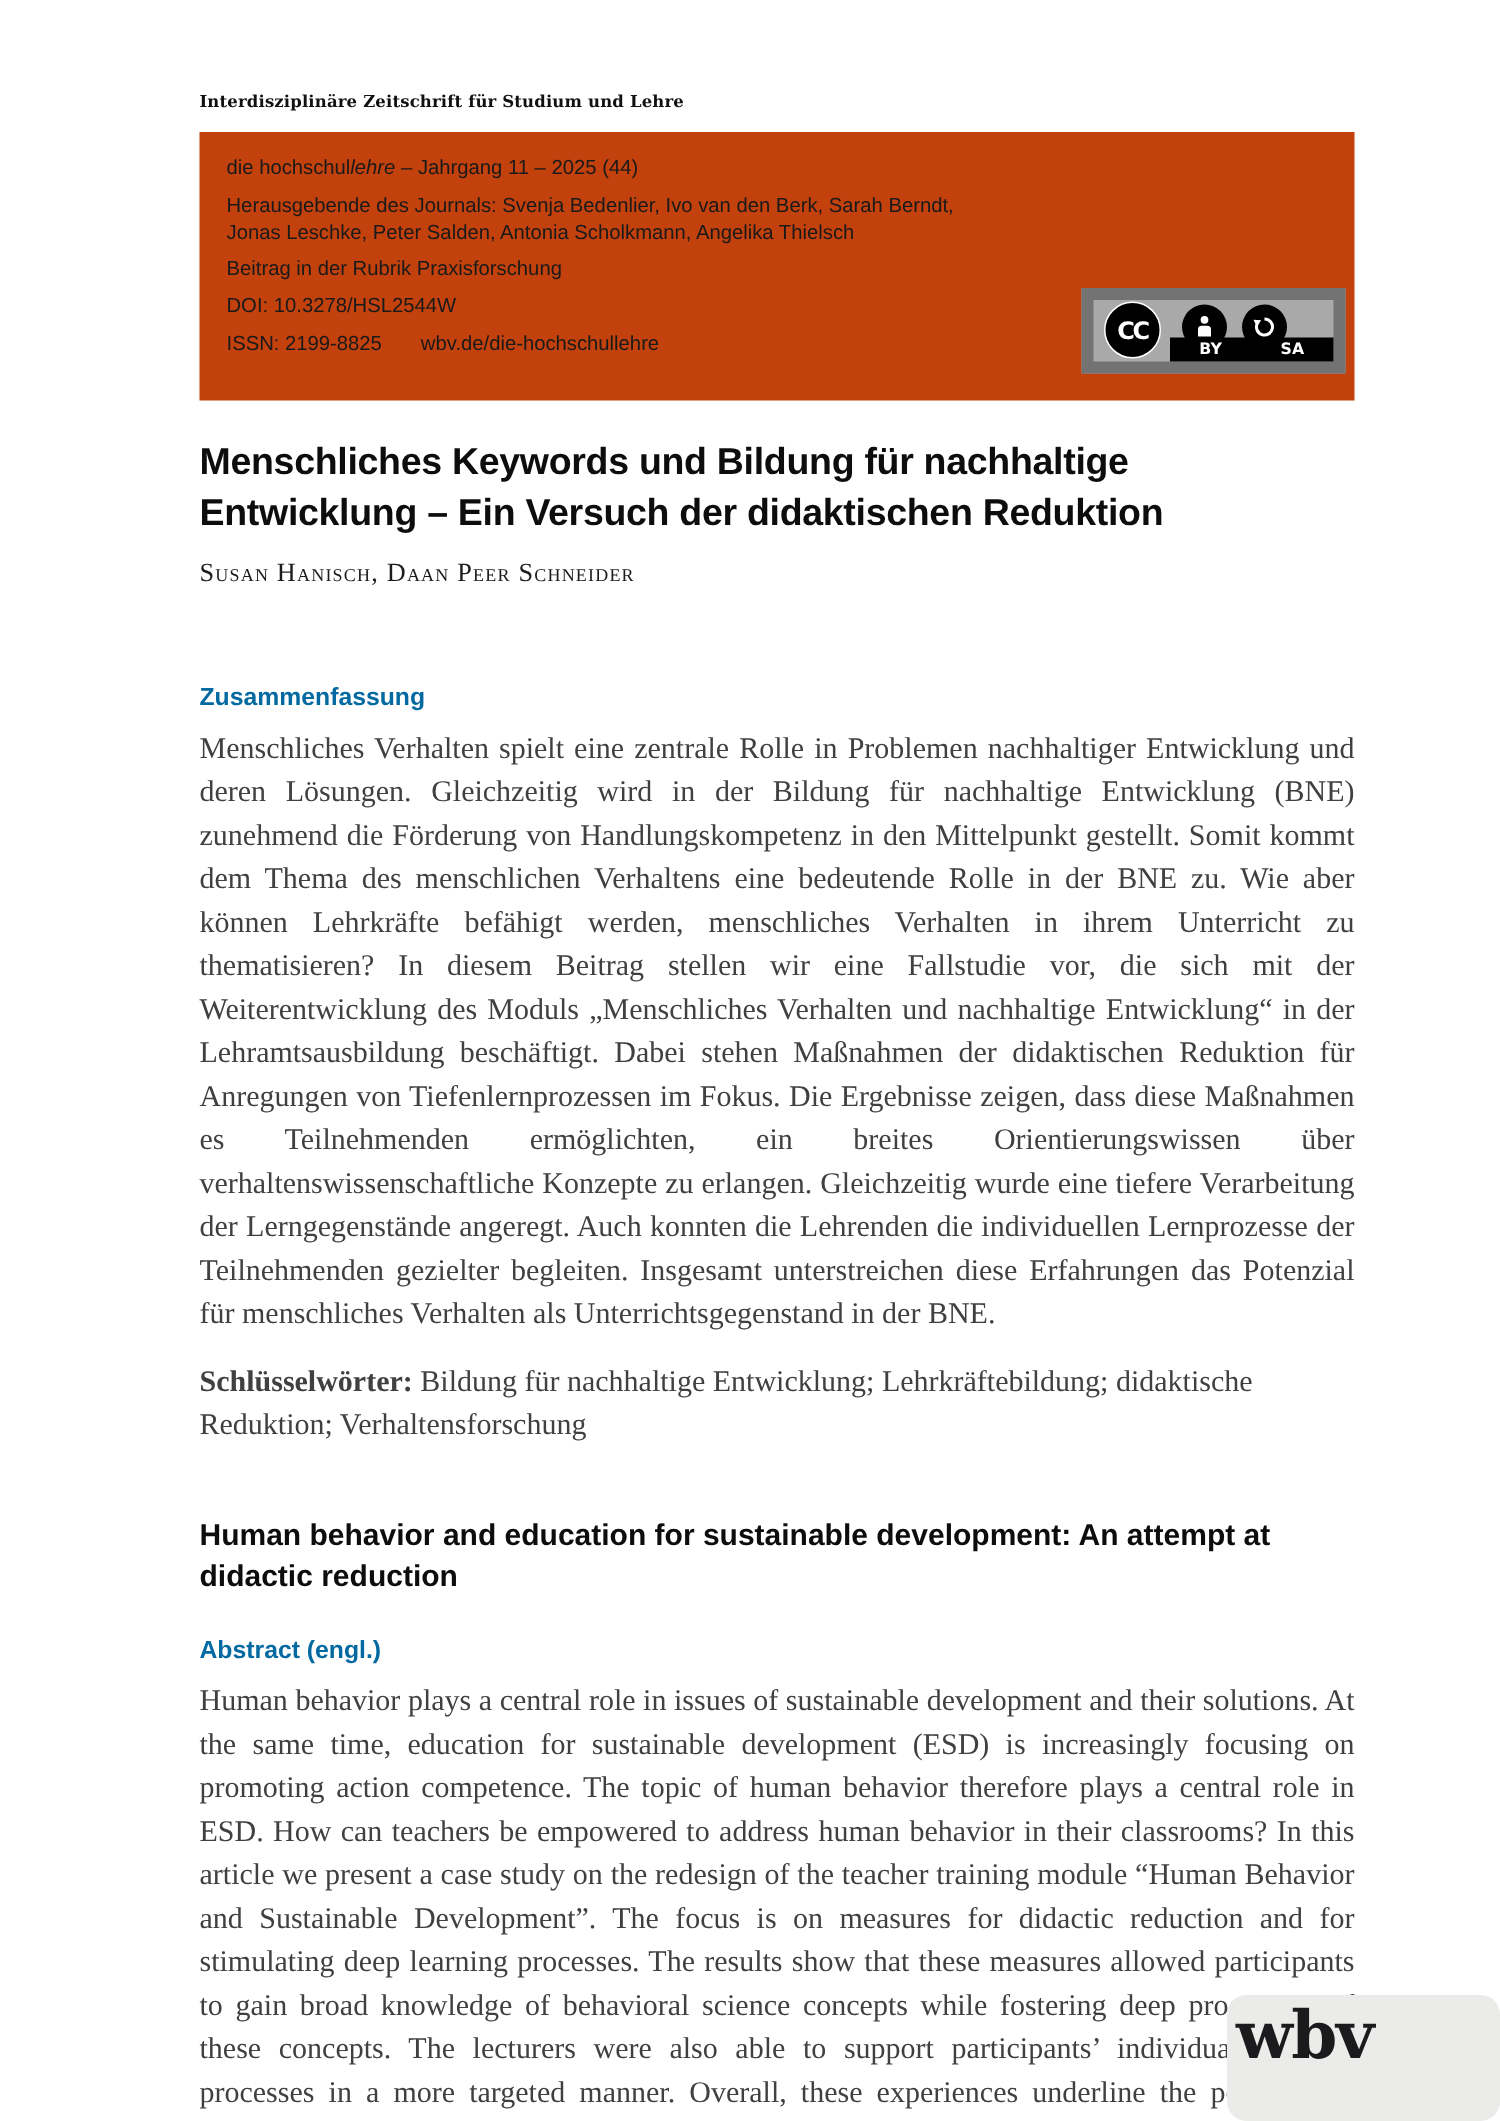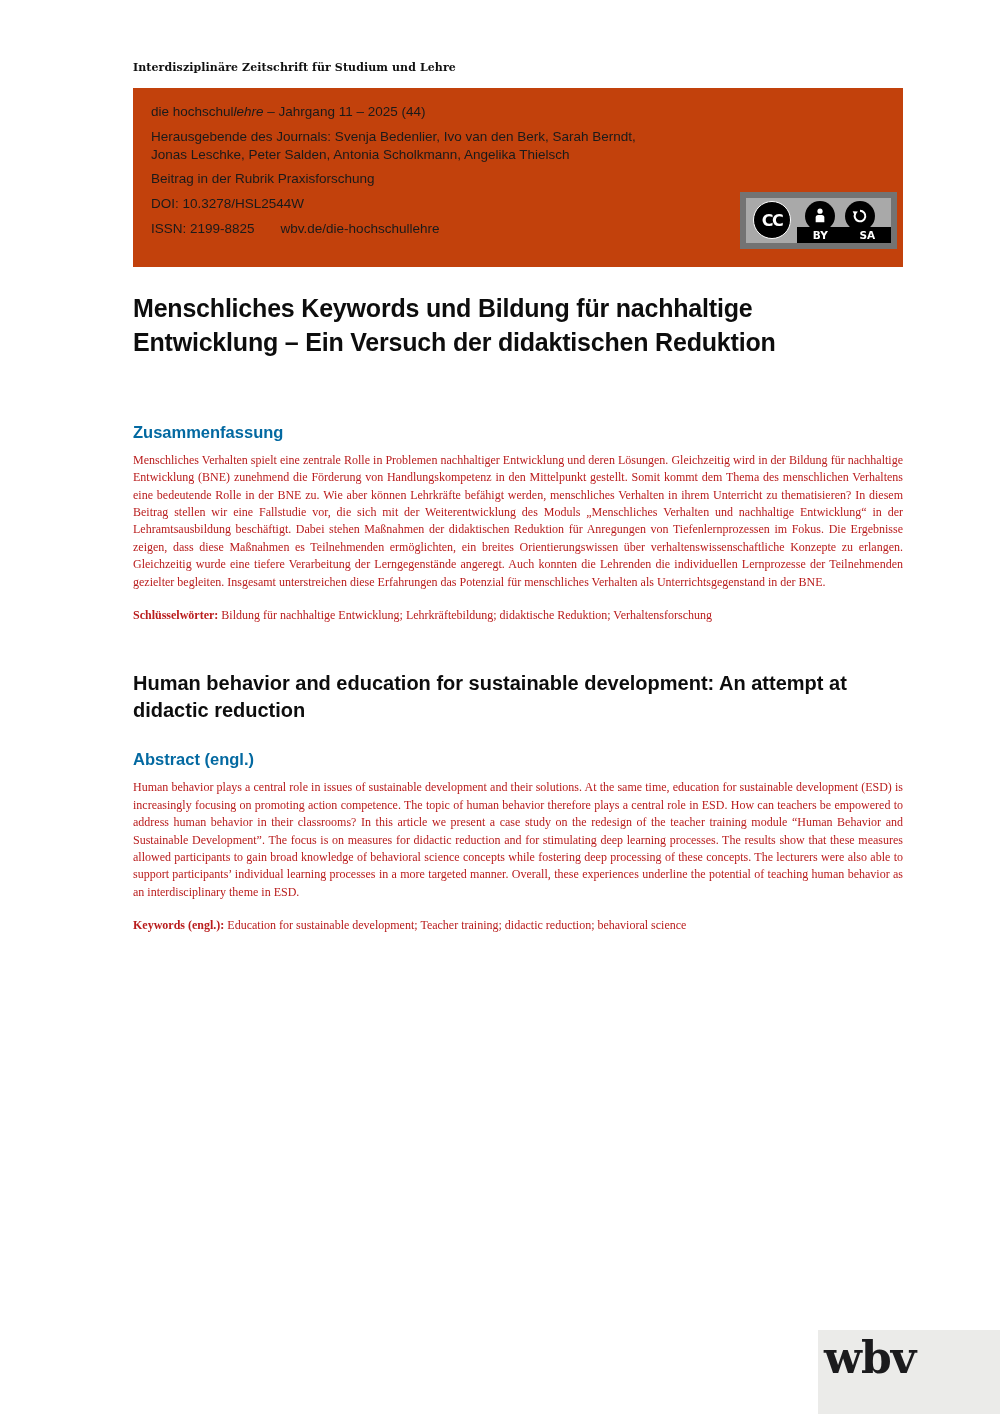--- a/index.html
+++ b/index.html
@@ -48,24 +48,24 @@
   .info-line { margin-bottom: 7px; max-width: 520px; }
   .info-line:last-of-type { margin-bottom: 0; }
   .ital { font-style: italic; }
   .issn-line .issn-num { margin-right: 26px; }
 
   
   .cc-badge {
     position: absolute;
     right: 6px;
     bottom: 18px;
-    width: 157px;
+    width: 176px;
     height: 57px;
     background: #a9a9a9;
-    border: 6px solid #737373;
+    border: 8px solid #737373;
   }
   .cc-disc {
     position: absolute;
     border-radius: 50%;
     background: #000;
     display: flex;
     align-items: center;
     justify-content: center;
   }
   .cc-main {
@@ -118,45 +118,46 @@
   .subhead {
     margin-top: 64px;
     font-family: "Liberation Sans", sans-serif;
     font-weight: bold;
     font-size: 16.5px;
     color: #0369a1;
   }
   .subhead-en { margin-top: 26px; }
   .body-text {
     margin-top: 10px;
-    font-size: 12px;
+    font-size: 20px;
     line-height: 1.45;
     text-align: justify;
     hyphens: auto;
-    color: #b91c1c;
+    color: #404040;
   }
   .keywords { margin-top: 16px; text-align: left; }
   .keywords b { font-weight: bold; }
   .title-en {
     margin-top: 46px;
     font-family: "Liberation Sans", sans-serif;
     font-weight: bold;
     font-size: 20px;
     line-height: 1.35;
     color: #0d0d0d;
   }
 
   
   .publisher-box {
     position: absolute;
     right: 0; bottom: 0;
     width: 182px;
     height: 84px;
     background: #ebebe9;
     padding: 6px 0 6px 6px;
+    border-radius: 13px;
   }
   .wbv {
     font-family: "DejaVu Serif", serif;
     font-weight: bold;
     font-size: 44px;
     letter-spacing: -1px;
     color: #1b1b1d;
     line-height: 1;
   }
 </style>
@@ -193,20 +194,21 @@
         </svg>
       </span>
       <div class="badge-bar">
         <span>BY</span>
         <span>SA</span>
       </div>
     </div>
   </section>
 
   <h1 class="title-de col">Menschliches Keywords und Bildung für nachhaltige Entwicklung – Ein Versuch der didaktischen Reduktion</h1>
+  <div class="authors col">Susan Hanisch, Daan Peer Schneider</div>
 
   <h2 class="subhead col">Zusammenfassung</h2>
   <p class="body-text col">Menschliches Verhalten spielt eine zentrale Rolle in Problemen nachhaltiger Entwicklung und deren Lösungen. Gleichzeitig wird in der Bildung für nachhaltige Entwicklung (BNE) zunehmend die Förderung von Handlungskompetenz in den Mittelpunkt gestellt. Somit kommt dem Thema des menschlichen Verhaltens eine bedeutende Rolle in der BNE zu. Wie aber können Lehrkräfte befähigt werden, menschliches Verhalten in ihrem Unterricht zu thematisieren? In diesem Beitrag stellen wir eine Fallstudie vor, die sich mit der Weiterentwicklung des Moduls „Menschliches Verhalten und nachhaltige Entwicklung“ in der Lehramtsausbildung beschäftigt. Dabei stehen Maßnahmen der didaktischen Reduktion für Anregungen von Tiefenlernprozessen im Fokus. Die Ergebnisse zeigen, dass diese Maßnahmen es Teilnehmenden ermöglichten, ein breites Orientierungswissen über verhaltenswissenschaftliche Konzepte zu erlangen. Gleichzeitig wurde eine tiefere Verarbeitung der Lerngegenstände angeregt. Auch konnten die Lehrenden die individuellen Lernprozesse der Teilnehmenden gezielter begleiten. Insgesamt unterstreichen diese Erfahrungen das Potenzial für menschliches Verhalten als Unterrichtsgegenstand in der BNE.</p>
   <p class="body-text keywords col"><b>Schlüsselwörter:</b><span> Bildung für nachhaltige Entwicklung; Lehrkräftebildung; didaktische Reduktion; Verhaltensforschung</span></p>
 
   <h2 class="title-en col">Human behavior and education for sustainable development: An attempt at didactic reduction</h2>
   <h3 class="subhead subhead-en col">Abstract (engl.)</h3>
   <p class="body-text col" lang="en">Human behavior plays a central role in issues of sustainable development and their solutions. At the same time, education for sustainable development (ESD) is increasingly focusing on promoting action competence. The topic of human behavior therefore plays a central role in ESD. How can teachers be empowered to address human behavior in their classrooms? In this article we present a case study on the redesign of the teacher training module “Human Behavior and Sustainable Development”. The focus is on measures for didactic reduction and for stimulating deep learning processes. The results show that these measures allowed participants to gain broad knowledge of behavioral science concepts while fostering deep processing of these concepts. The lecturers were also able to support participants’ individual learning processes in a more targeted manner. Overall, these experiences underline the potential of teaching human behavior as an interdisciplinary theme in ESD.</p>
   <p class="body-text keywords col"><b>Keywords (engl.):</b><span> Education for sustainable development; Teacher training; didactic reduction; behavioral science</span></p>
 

